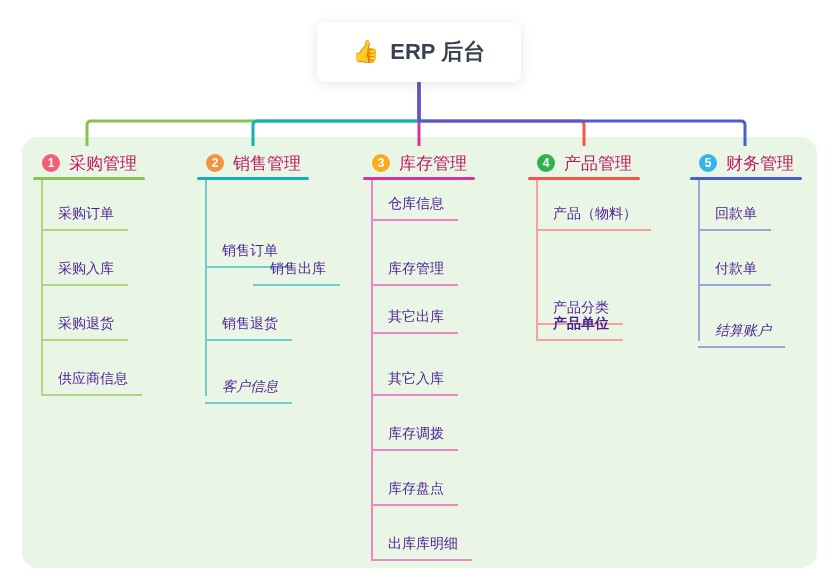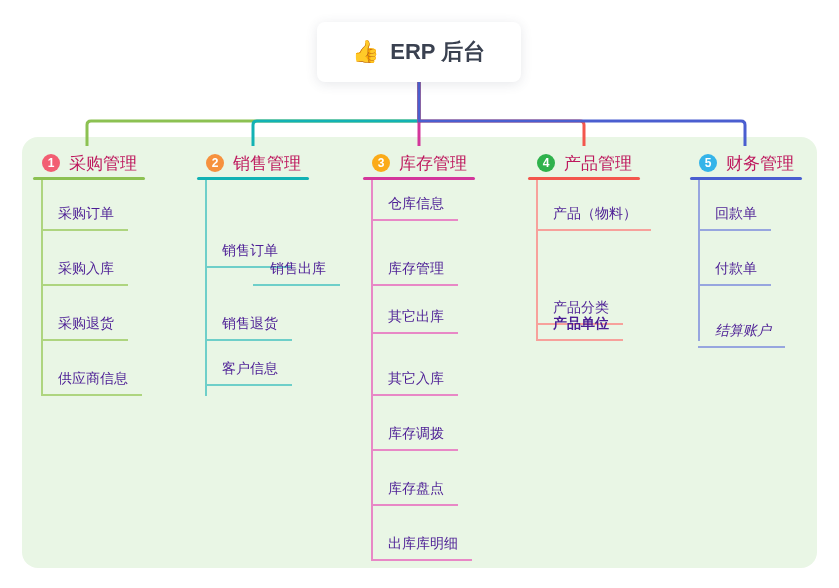--- a/index.html
+++ b/index.html
@@ -83,21 +83,21 @@
     <div class="branch" style="left: 197px; --line: #12b2b4; --subline: #6ecfc9; --badge: #f6913e;">
       <div class="bhead">
         <span class="badge">2</span>
         <span class="blabel">销售管理</span>
       </div>
       <div class="hline"></div>
       <div class="vline" style="height: 216px;"></div>
     <div class="item" style="top: 54px; margin-top: 37px;">销售订单</div>
       <div class="item" style="top: 109px; margin-left: 48px;">销售出库</div>
       <div class="item" style="top: 164px;">销售退货</div>
-      <div class="item" style="top: 209px;">客户信息</div>
+      <div class="item" style="top: 227px; font-style: italic;">客户信息</div>
     </div>
     <div class="branch" style="left: 363px; --line: #d3369b; --subline: #e888c6; --badge: #fbab19;">
       <div class="bhead">
         <span class="badge">3</span>
         <span class="blabel">库存管理</span>
       </div>
       <div class="hline"></div>
       <div class="vline" style="height: 381px;"></div>
     <div class="item" style="top: 44px;">仓库信息</div>
       <div class="item" style="top: 109px;">库存管理</div>

